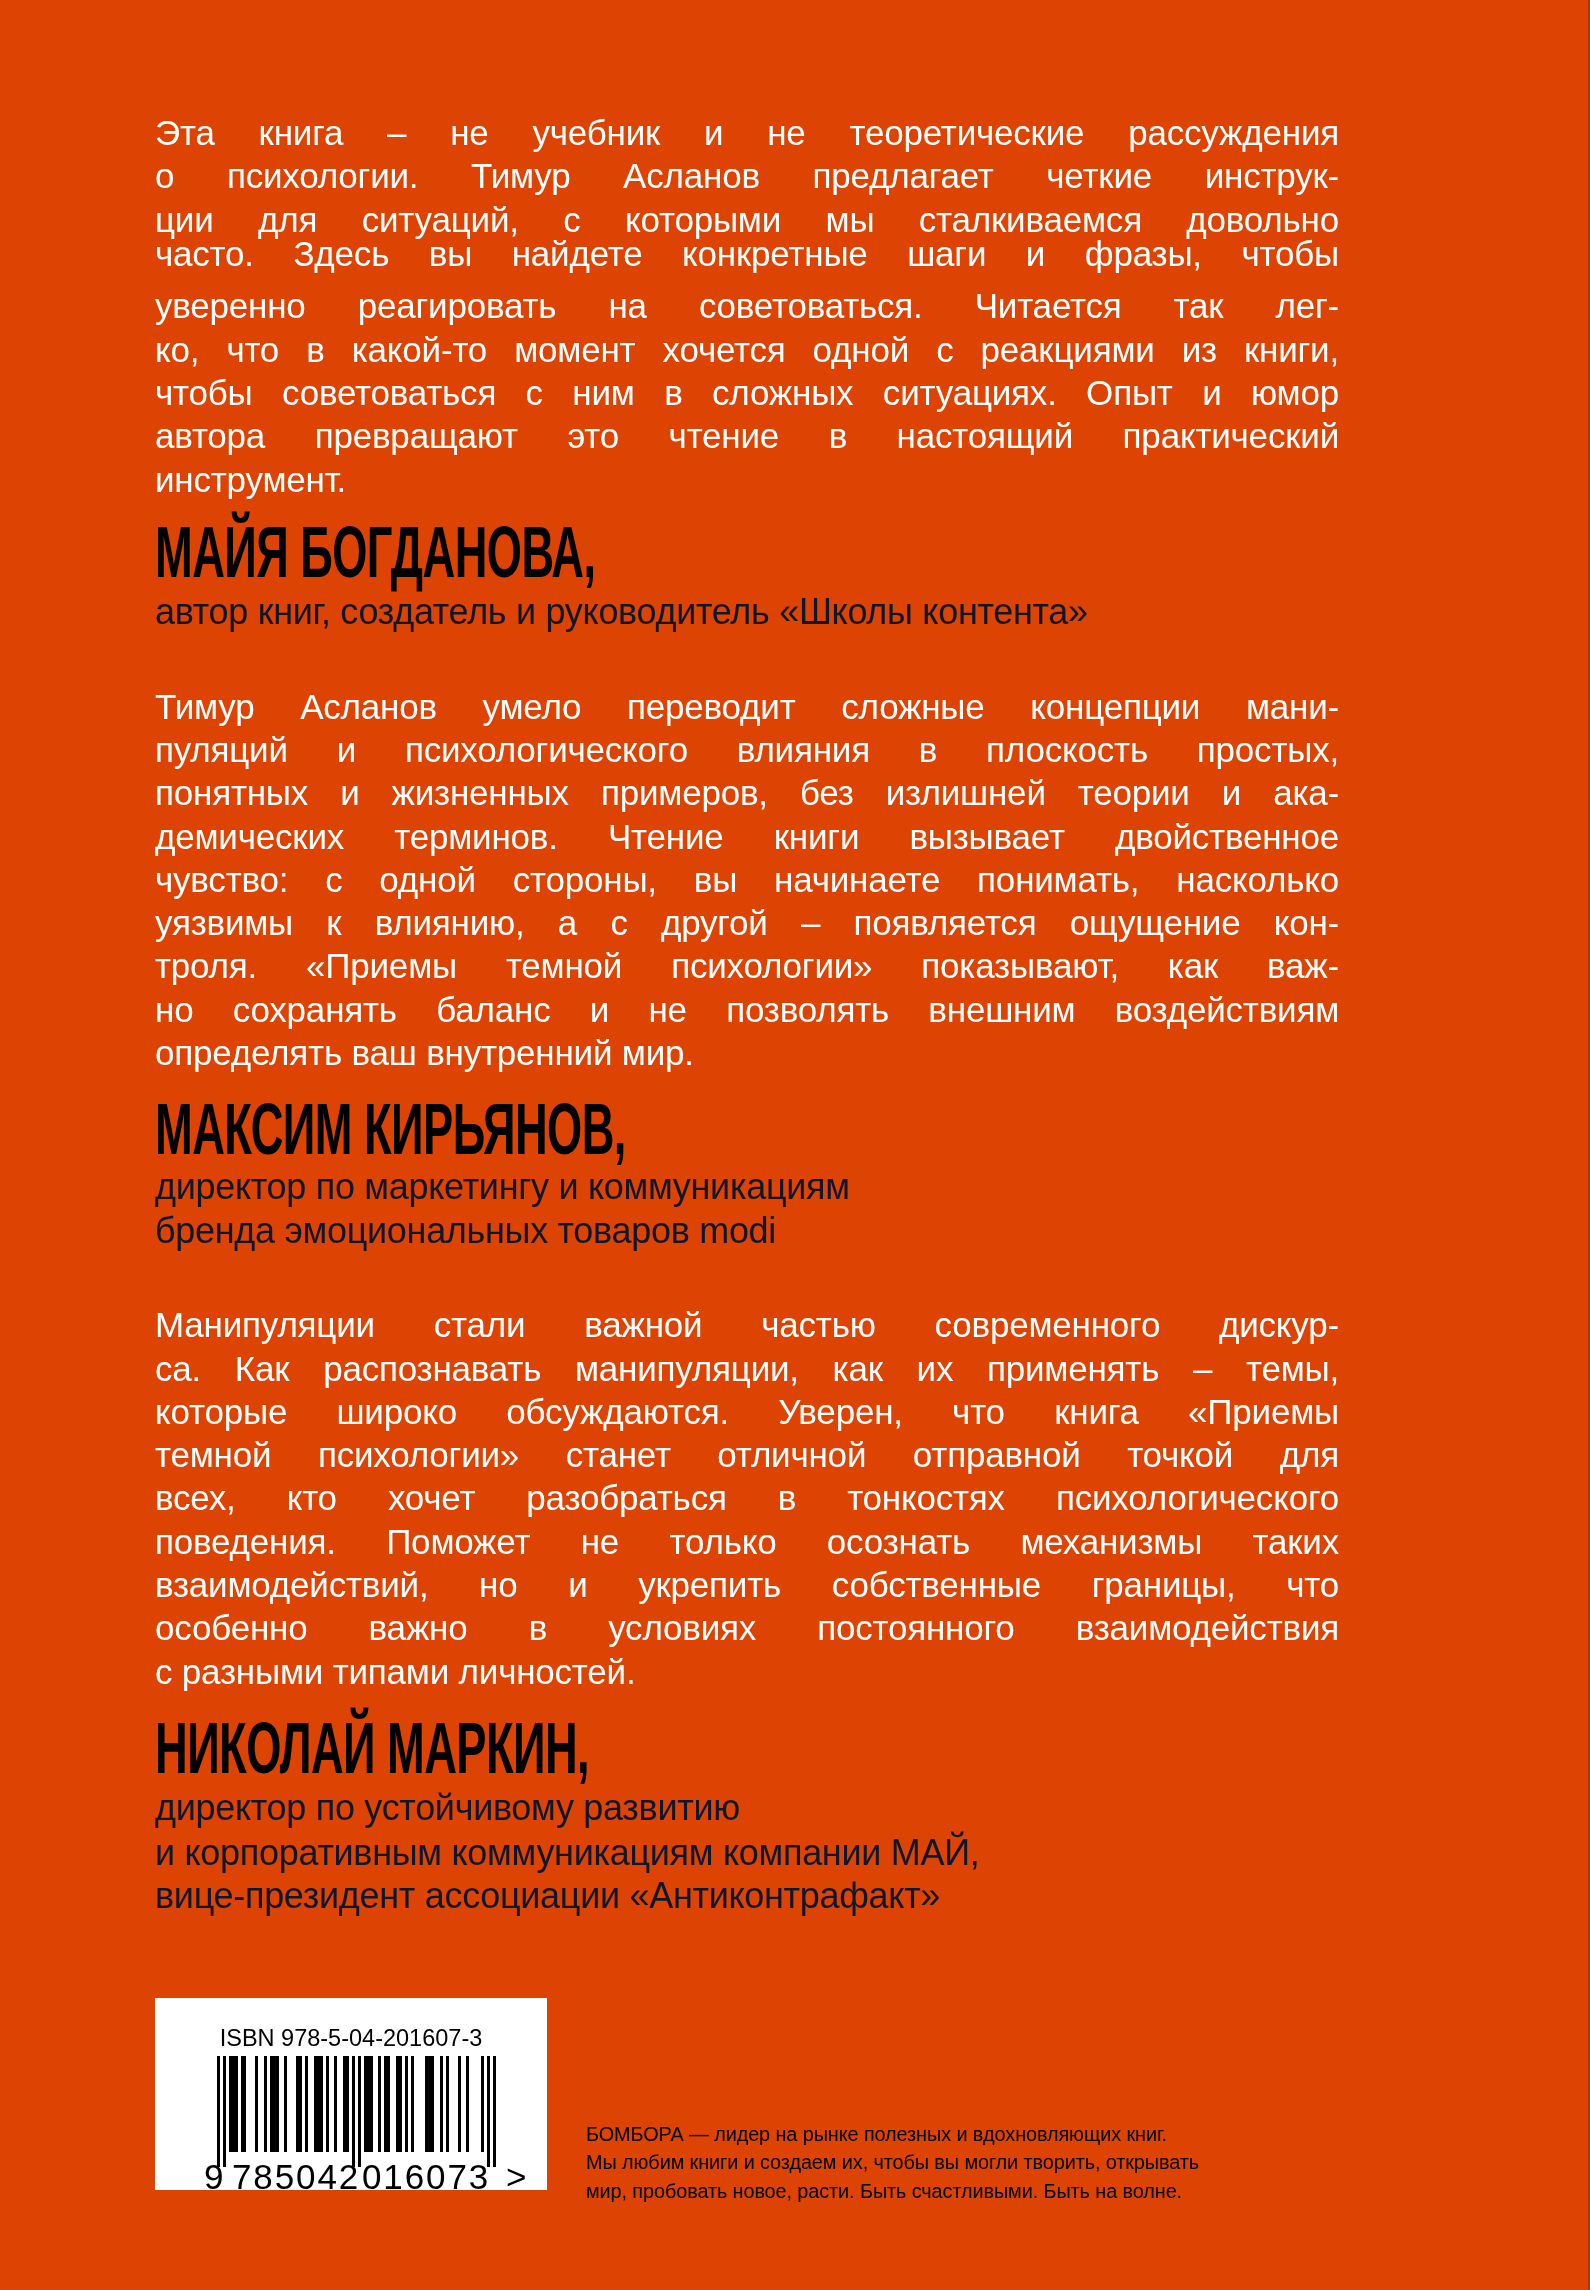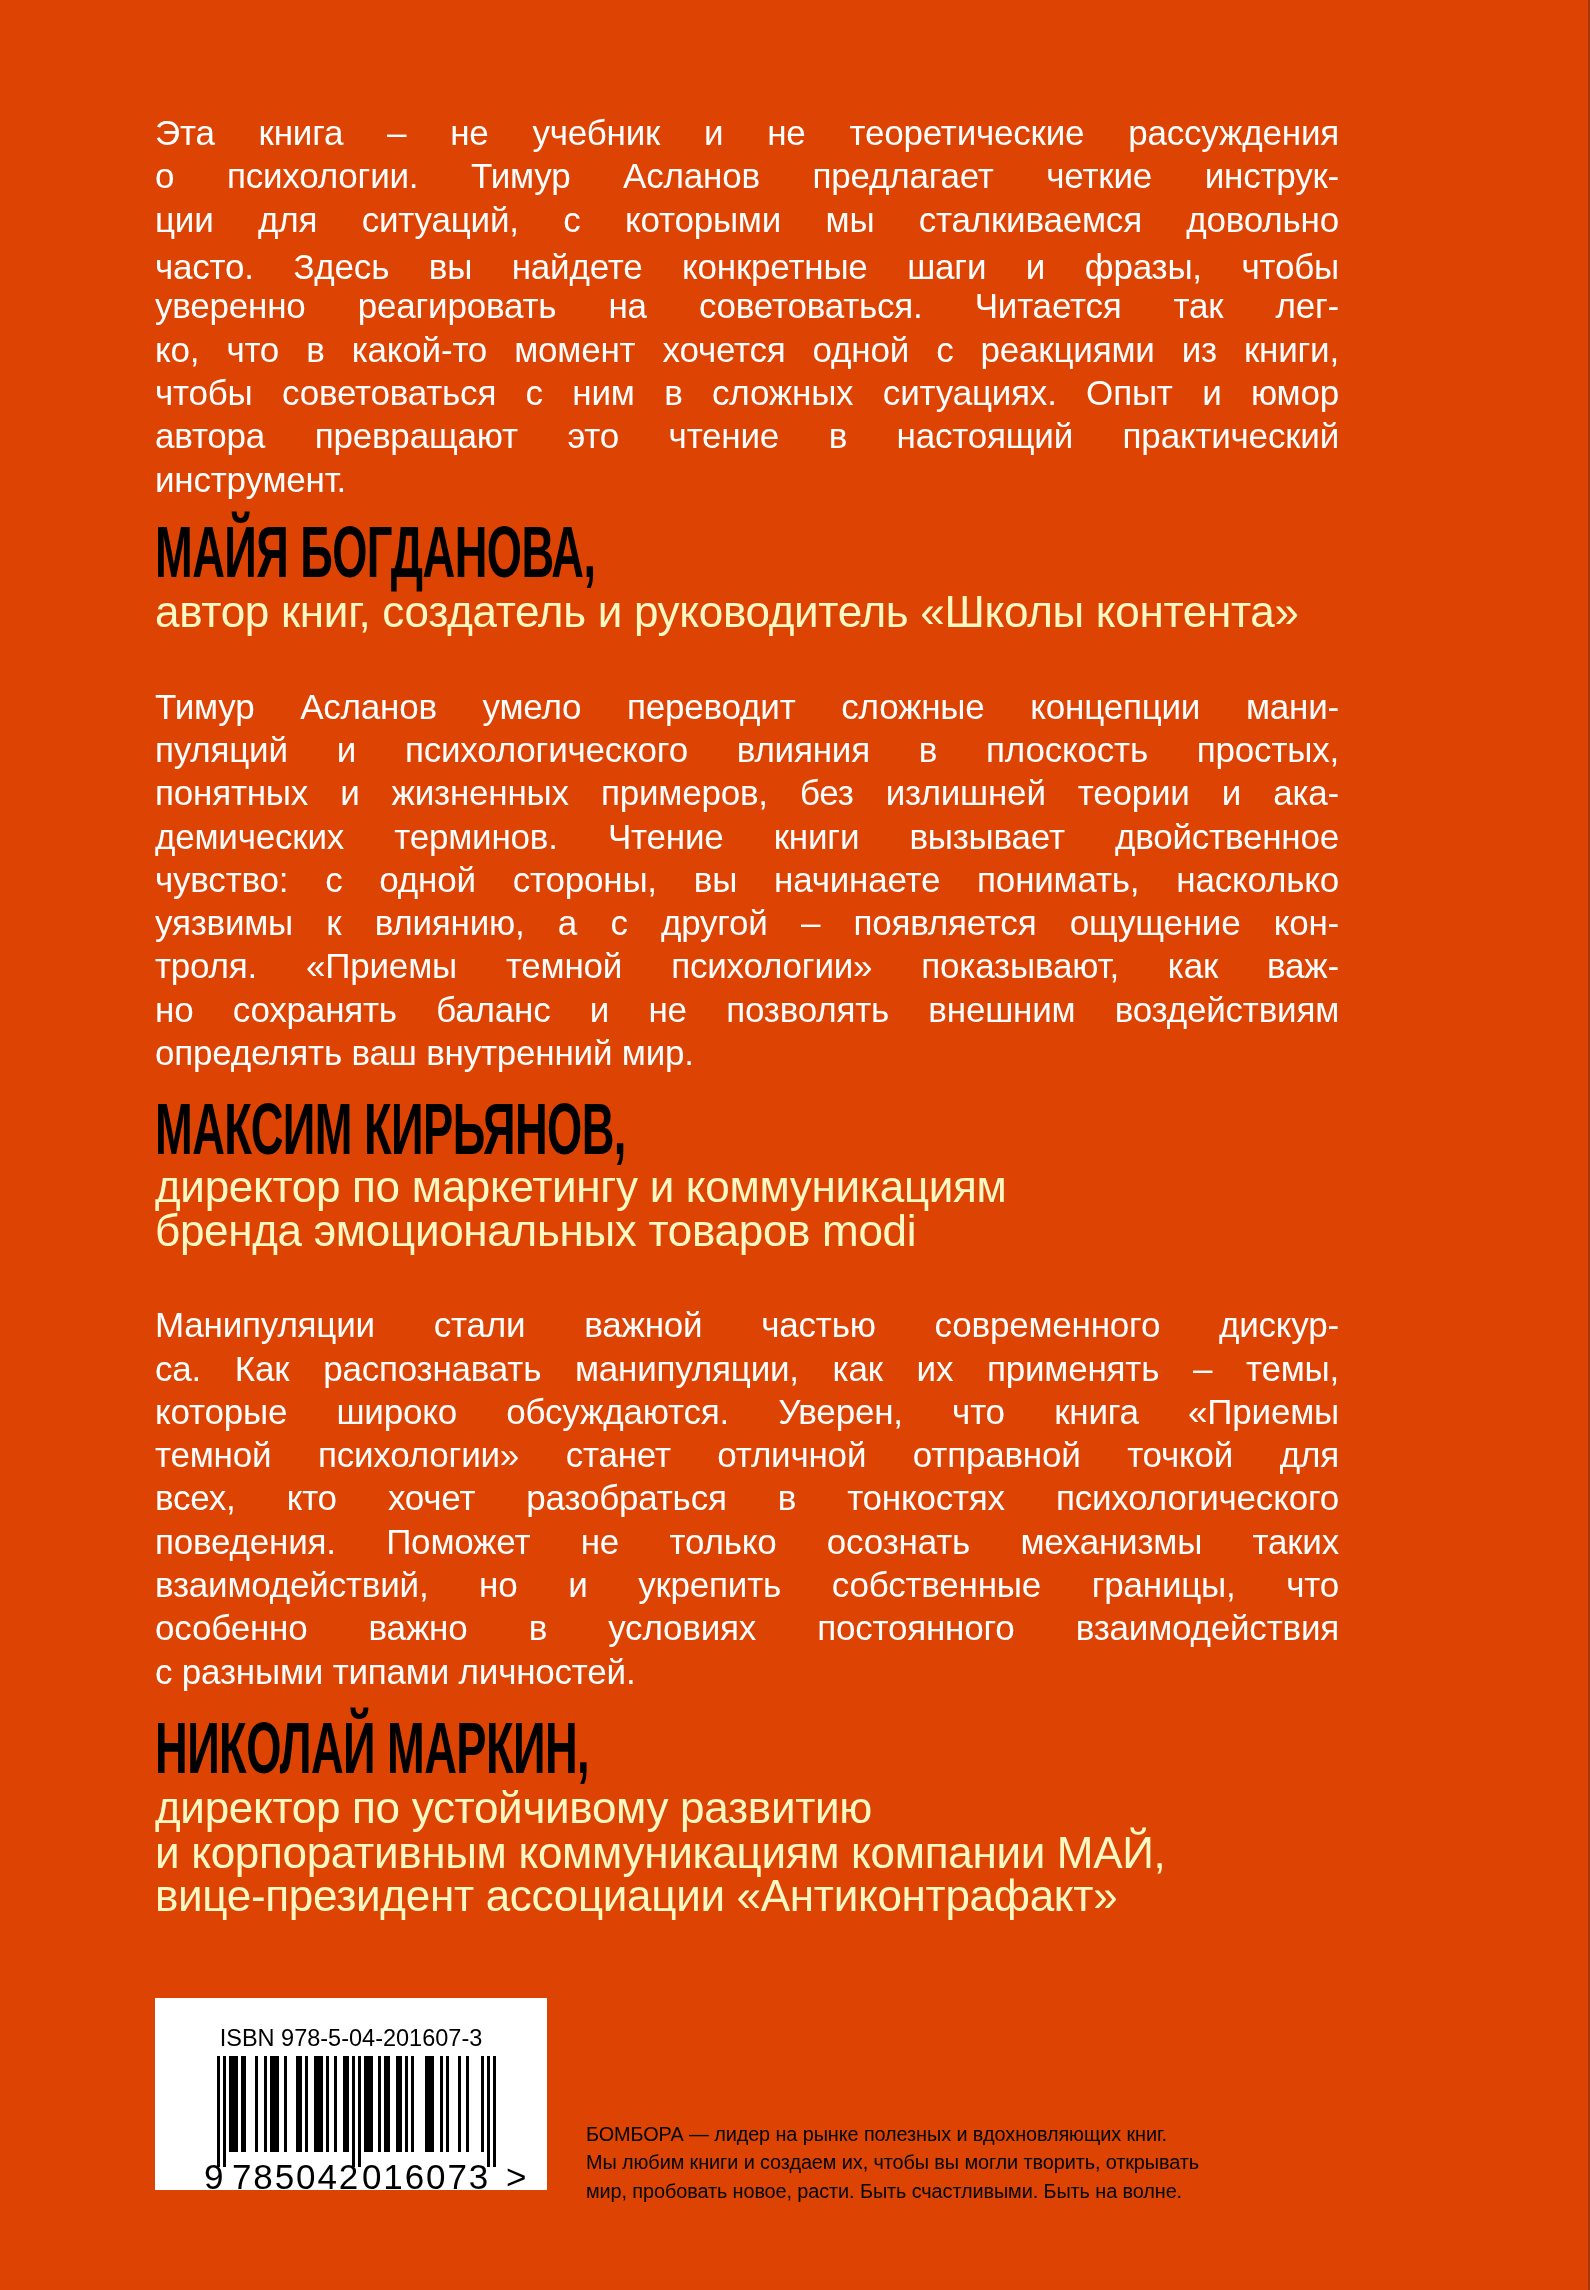--- a/index.html
+++ b/index.html
@@ -22,22 +22,22 @@
   }
   .body-line.last { text-align-last: left; }
   .name {
     position: absolute; left: 155px; color: #000000;
     font-family: "Liberation Sans", sans-serif; font-weight: bold;
     font-size: 73px; line-height: 73px; height: 73px;
     transform: scaleX(0.62); transform-origin: left top;
     white-space: nowrap; letter-spacing: -0.9px;
   }
   .role {
-    position: absolute; left: 155px; color: #fef9c3;
-    font-size: 44px; line-height: 43px; height: 43px; white-space: nowrap;
+    position: absolute; left: 155px; color: #0f172a;
+    font-size: 36px; line-height: 43px; height: 43px; white-space: nowrap;
     letter-spacing: -0.3px;
   }
   .isbn-box {
     position: absolute; left: 155px; top: 1998px; width: 392px; height: 192px;
     background: #ffffff;
   }
   .isbn-text {
     position: absolute; left: 0; top: 27px; width: 100%; text-align: center;
     font-family: "Liberation Sans", sans-serif; font-size: 23.5px; line-height: 26px; color: #000;
   }
@@ -65,21 +65,21 @@
 </head>
 <body>
 
 <div class="page">
   <div class="edge-right"></div>
 
   <section>
     <div class="line body-line" style="top:111px">Эта книга – не учебник и не теоретические рассуждения</div>
     <div class="line body-line" style="top:154px">о психологии. Тимур Асланов предлагает четкие инструк-</div>
     <div class="line body-line" style="top:198px">ции для ситуаций, с которыми мы сталкиваемся довольно</div>
-    <div class="line body-line" style="top:245px">часто. Здесь вы найдете конкретные шаги и фразы, чтобы</div>
+    <div class="line body-line" style="top:232px">часто. Здесь вы найдете конкретные шаги и фразы, чтобы</div>
     <div class="line body-line" style="top:284px">уверенно реагировать на советоваться. Читается так лег-</div>
     <div class="line body-line" style="top:328px">ко, что в какой-то момент хочется одной с реакциями из книги,</div>
     <div class="line body-line" style="top:371px">чтобы советоваться с ним в сложных ситуациях. Опыт и юмор</div>
     <div class="line body-line" style="top:414px">автора превращают это чтение в настоящий практический</div>
     <div class="line body-line last" style="top:458px">инструмент.</div>
     <div class="name" style="top:515px">МАЙЯ БОГДАНОВА,</div>
     <div class="role" style="top:590px">автор книг, создатель и руководитель «Школы контента»</div>
   </section>
 
   <section>

